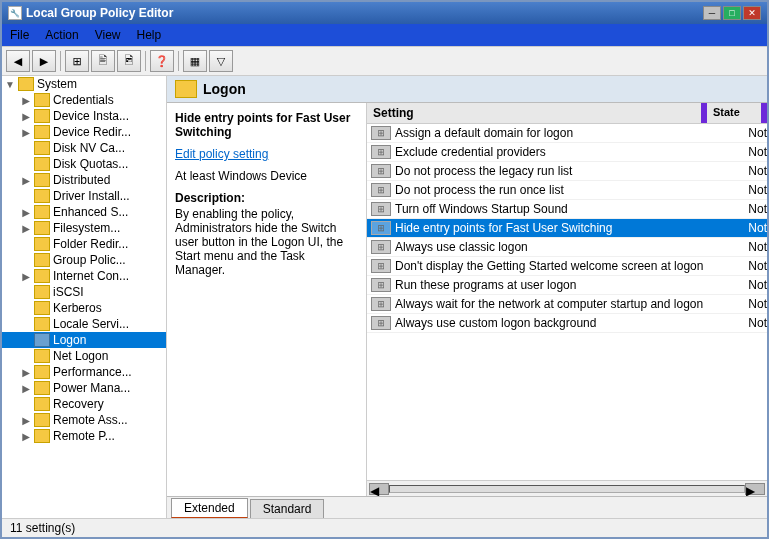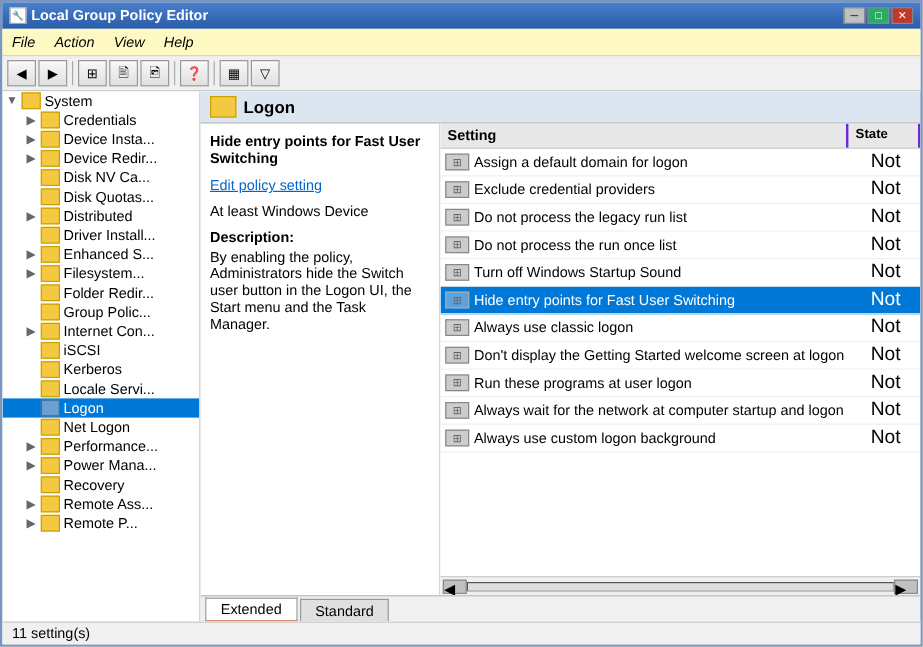--- a/index.html
+++ b/index.html
@@ -10,21 +10,21 @@
     .title-bar { background: linear-gradient(to bottom, #4a7fcb 0%, #2a5ca8 100%); height: 22px; display: flex; align-items: center; padding: 0 6px; justify-content: space-between; }
     .title-bar-left { display: flex; align-items: center; gap: 4px; }
     .title-icon { width: 14px; height: 14px; background: #fff; border: 1px solid #aaa; display: flex; align-items: center; justify-content: center; font-size: 8px; }
     .title-text { color: white; font-size: 12px; font-weight: bold; }
     .title-controls { display: flex; gap: 2px; }
     .title-btn { width: 18px; height: 14px; background: #c0c0c0; border: 1px solid #888; display: flex; align-items: center; justify-content: center; font-size: 9px; cursor: pointer; }
     .title-btn.close { background: #c0392b; color: white; }
     .title-btn.max { background: #27ae60; color: white; }
 
     
-    .menu-bar { background: #fef9c3; border-bottom: 1px solid #ccc; padding: 2px 0; display: flex; font-style: italic; }
+    .menu-bar { background: #1d4ed8; border-bottom: 1px solid #ccc; padding: 2px 0; display: flex; }
     .menu-item { padding: 2px 8px; cursor: pointer; font-size: 12px; }
 
     
     .toolbar { background: #f0f0f0; border-bottom: 1px solid #ccc; padding: 3px 4px; display: flex; align-items: center; gap: 2px; }
     .tb-btn { width: 24px; height: 22px; border: 1px solid #999; background: linear-gradient(to bottom, #f8f8f8, #e0e0e0); display: flex; align-items: center; justify-content: center; cursor: pointer; font-size: 11px; }
     .tb-sep { width: 1px; height: 20px; background: #aaa; margin: 0 2px; }
 
     
     .main-area { display: flex; flex: 1; overflow: hidden; }
 
@@ -50,30 +50,30 @@
     
     .desc-panel { width: 200px; min-width: 200px; padding: 8px; border-right: 1px solid #ccc; background: white; overflow-y: auto; font-size: 12px; }
     .desc-panel h3 { font-size: 12px; font-weight: bold; margin-bottom: 4px; }
     .desc-link { color: #0066cc; text-decoration: underline; cursor: pointer; }
     .desc-section { margin-top: 8px; }
     .desc-section strong { display: block; margin-bottom: 2px; }
 
     
     .list-panel { flex: 1; display: flex; flex-direction: column; background: white; overflow: hidden; }
     .list-header { display: flex; background: #e8e8e8; border-bottom: 1px solid #ccc; }
-    .list-col-header { padding: 3px 6px; font-size: 12px; font-weight: bold; border-right: 2px solid #6d28d9; }
+    .list-col-header { padding: 3px 6px; font-size: 12px; font-weight: bold; border-right: 6px solid #6d28d9; }
     .list-col-setting { flex: 1; }
     .list-col-state { width: 60px; min-width: 60px; font-size: 11px; }
     .list-body { flex: 1; overflow-y: auto; }
     .list-row { display: flex; align-items: center; padding: 2px 0; cursor: pointer; border-bottom: 1px solid #f0f0f0; }
     .list-row.selected { background: #0078d7; color: white; }
     .list-row-icon { width: 20px; min-width: 20px; height: 14px; margin-left: 4px; margin-right: 4px; background: #ccc; border: 1px solid #888; font-size: 8px; display: flex; align-items: center; justify-content: center; }
     .list-row.selected .list-row-icon { background: #5ba3e0; border-color: #aaa; }
     .list-row-label { flex: 1; font-size: 12px; white-space: nowrap; overflow: hidden; text-overflow: ellipsis; }
-    .list-row-state { width: 60px; font-size: 16px; text-align: center; padding-left: 2px; }
+    .list-row-state { width: 60px; font-size: 12px; text-align: right; padding-left: 2px; }
 
     
     .list-scrollbar { height: 16px; background: #f0f0f0; border-top: 1px solid #ccc; display: flex; align-items: center; padding: 0 2px; }
     .scroll-track { flex: 1; height: 8px; background: #ddd; border: 1px inset #aaa; }
 
     
     .tabs-bar { background: #f0f0f0; border-top: 1px solid #bbb; display: flex; align-items: flex-end; padding: 0 4px; height: 22px; }
     .tab { padding: 2px 12px; border: 1px solid #999; border-bottom: none; background: #e0e0e0; font-size: 12px; cursor: pointer; margin-right: 2px; }
     .tab.active { background: white; border-bottom: 1px solid #c2410c; }
 

